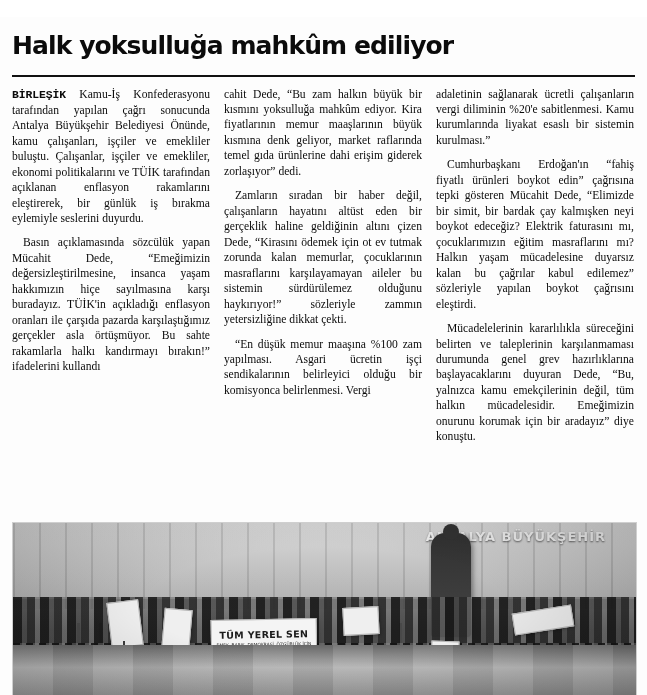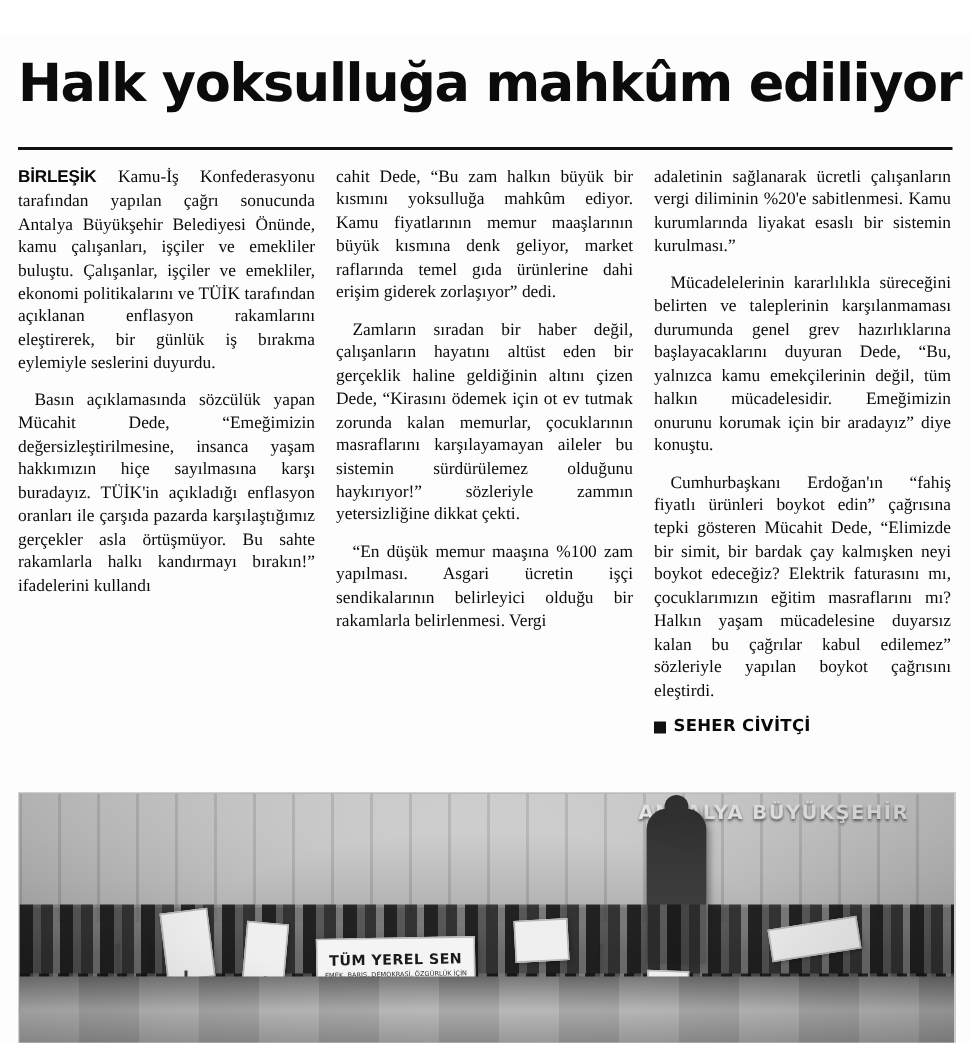--- a/index.html
+++ b/index.html
@@ -16,21 +16,21 @@
   }
   .page {
     position: relative;
     width: 647px;
     height: 695px;
     background: #fdfdfd;
   }
   .headline {
     font-family: "DejaVu Sans", sans-serif;
     font-weight: bold;
-    font-size: 35px;
+    font-size: 25px;
     letter-spacing: -0.9px;
     line-height: 1.0;
     padding: 16px 12px 0 12px;
     color: #0b0b0b;
     white-space: nowrap;
   }
   .rule {
     height: 2px;
     background: #111;
     margin: 8px 12px 0 12px;
@@ -49,21 +49,21 @@
     hyphens: auto;
   }
   .col p {
     margin: 0 0 9px 0;
     text-indent: 0;
   }
   .col p.indent {
     text-indent: 11px;
   }
   .dropcapline .lead {
-    font-family: Liberation Sans, sans-serif;
+    font-family: Liberation Mono, monospace;
     font-weight: bold;
     font-size: 11.4px;
     letter-spacing: -0.1px;
   }
   .byline {
     margin-top: 4px;
     font-family: "DejaVu Sans", sans-serif;
     font-weight: bold;
     font-size: 11px;
     letter-spacing: 0.2px;
@@ -258,33 +258,29 @@
   <div class="rule"></div>
 
   <div class="columns">
 
     <div class="col">
       <p class="dropcapline"><span class="lead">BİRLEŞİK</span><span> Kamu-İş Konfederasyonu tarafından yapılan çağrı sonucunda Antalya Büyükşehir Belediyesi Önünde, kamu çalışanları, işçiler ve emekliler buluştu. Çalışanlar, işçiler ve emekliler, ekonomi politikalarını ve TÜİK tarafından açıklanan enflasyon rakamlarını eleştirerek, bir günlük iş bırakma eylemiyle seslerini duyurdu.</span></p>
       <p class="indent">Basın açıklamasında sözcülük yapan Mücahit Dede, “Emeğimizin değersizleştirilmesine, insanca yaşam hakkımızın hiçe sayılmasına karşı buradayız. TÜİK'in açıkladığı enflasyon oranları ile çarşıda pazarda karşılaştığımız gerçekler asla örtüşmüyor. Bu sahte rakamlarla halkı kandırmayı bırakın!” ifadelerini kullandı</p>
     </div>
 
     <div class="col">
-      <p>cahit Dede, “Bu zam halkın büyük bir kısmını yoksulluğa mahkûm ediyor. Kamu fiyatlarının memur maaşlarının büyük kısmına denk geliyor, market raflarında temel gıda ürünlerine dahi erişim giderek zorlaşıyor” dedi.</p>
+      <p>cahit Dede, “Bu zam halkın büyük bir kısmını yoksulluğa mahkûm ediyor. Kira fiyatlarının memur maaşlarının büyük kısmına denk geliyor, market raflarında temel gıda ürünlerine dahi erişim giderek zorlaşıyor” dedi.</p>
       <p class="indent">Zamların sıradan bir haber değil, çalışanların hayatını altüst eden bir gerçeklik haline geldiğinin altını çizen Dede, “Kirasını ödemek için ot ev tutmak zorunda kalan memurlar, çocuklarının masraflarını karşılayamayan aileler bu sistemin sürdürülemez olduğunu haykırıyor!” sözleriyle zammın yetersizliğine dikkat çekti.</p>
-      <p class="indent">“En düşük memur maaşına %100 zam yapılması. Asgari ücretin işçi sendikalarının belirleyici olduğu bir rakamlarla belirlenmesi. Vergi</p>
+      <p class="indent">“En düşük memur maaşına %100 zam yapılması. Asgari ücretin işçi sendikalarının belirleyici olduğu bir komisyonca belirlenmesi. Vergi</p>
     </div>
 
     <div class="col">
       <p>adaletinin sağlanarak ücretli çalışanların vergi diliminin %20'e sabitlenmesi. Kamu kurumlarında liyakat esaslı bir sistemin kurulması.”</p>
+      <p class="indent">Cumhurbaşkanı Erdoğan'ın “fahiş fiyatlı ürünleri boykot edin” çağrısına tepki gösteren Mücahit Dede, “Elimizde bir simit, bir bardak çay kalmışken neyi boykot edeceğiz? Elektrik faturasını mı, çocuklarımızın eğitim masraflarını mı? Halkın yaşam mücadelesine duyarsız kalan bu çağrılar kabul edilemez” sözleriyle yapılan boykot çağrısını eleştirdi.</p>
       <p class="indent">Mücadelelerinin kararlılıkla süreceğini belirten ve taleplerinin karşılanmaması durumunda genel grev hazırlıklarına başlayacaklarını duyuran Dede, “Bu, yalnızca kamu emekçilerinin değil, tüm halkın mücadelesidir. Emeğimizin onurunu korumak için bir aradayız” diye konuştu.</p>
-      <p class="indent">Cumhurbaşkanı Erdoğan'ın “fahiş fiyatlı ürünleri boykot edin” çağrısına tepki gösteren Mücahit Dede, “Elimizde bir simit, bir bardak çay kalmışken neyi boykot edeceğiz? Elektrik faturasını mı, çocuklarımızın eğitim masraflarını mı? Halkın yaşam mücadelesine duyarsız kalan bu çağrılar kabul edilemez” sözleriyle yapılan boykot çağrısını eleştirdi.</p>
-      <div class="byline">
-        <span class="sq"></span>
-        <span>SEHER CİVİTÇİ</span>
-      </div>
     </div>
 
   </div>
 
   <div class="photo-wrap">
     <div class="photo">
       <div class="facade"></div>
       <div class="sign">ANTALYA BÜYÜKŞEHİR</div>
       <div class="statue"></div>
       <div class="tree t1"></div>

